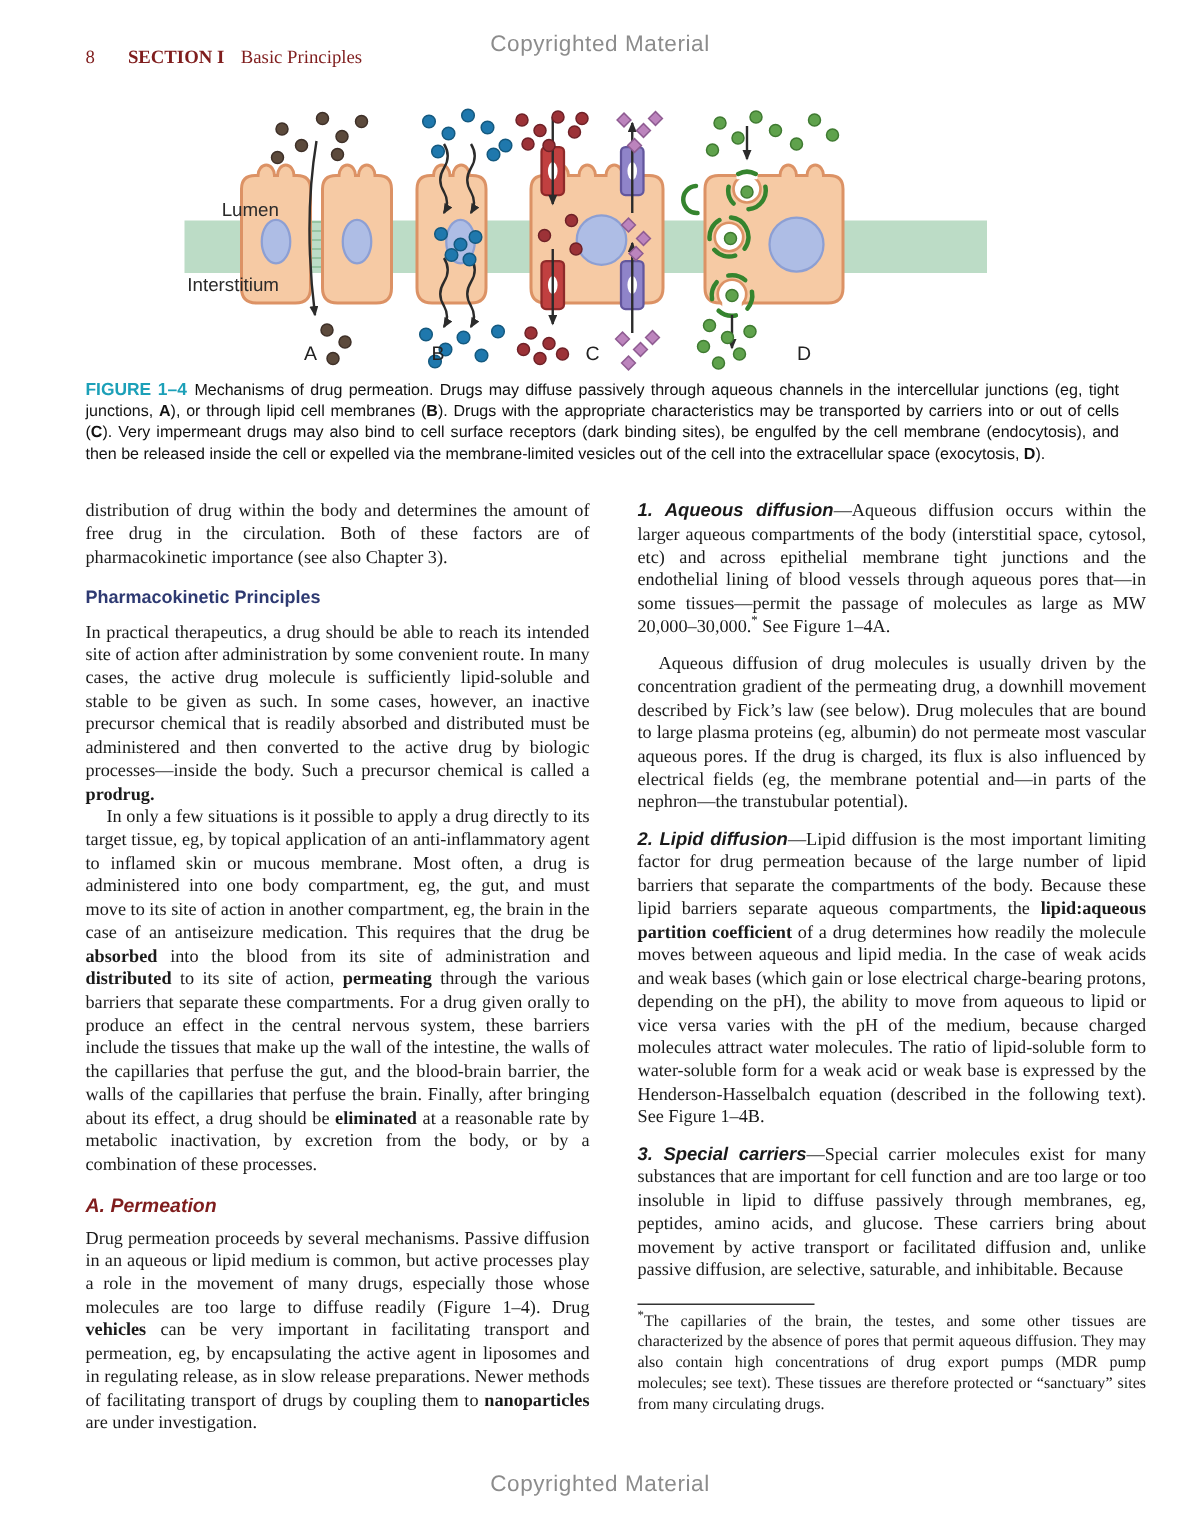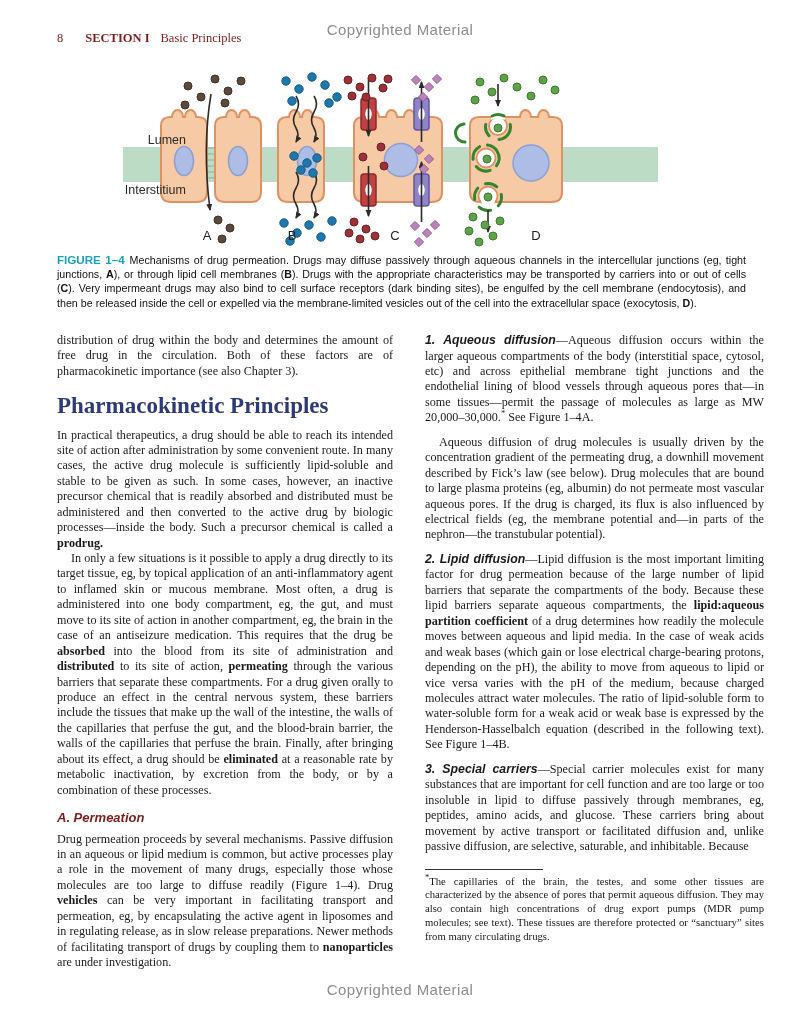--- a/index.html
+++ b/index.html
@@ -22,21 +22,21 @@
         font-family:"Liberation Sans",sans-serif;font-size:10.7px;line-height:1.32;
         text-align:justify;color:#111;}
   .cap-label{color:var(--figure_label_teal,#1ca0b8);font-weight:bold;font-size:11.6px;padding-right:5px;}
 
   .col{position:absolute;top:333px;font-size:12.15px;line-height:1.27;text-align:justify;}
   .col-left{left:57px;width:336px;}
   .col-right{left:413px;width:339px;margin-left:12px;}
   .col p{margin:0;hyphens:auto;}
   p.indent{text-indent:14px;}
   p.sect{margin-top:9px;}
-  h1{font-family:Liberation Serif, serif;font-size:23px;font-weight:bold;
+  h1{font-family:Liberation Sans, sans-serif;font-size:12px;font-weight:bold;
      color:var(--heading_navy,#2e3a72);margin:12px 0 7px;}
   h2{font-family:"Liberation Sans",sans-serif;font-size:13px;font-weight:bold;color:#7f1d1d;margin:12px 0 5px;font-style:italic;}
   .seg-b{font-weight:bold;}
   .seg-bi{font-weight:bold;font-style:italic;font-family:"Liberation Sans",sans-serif;font-size:12.3px;}
   sup{font-size:8.5px;line-height:0;}
   .footnote{margin-top:14px;font-size:10.7px;line-height:1.3;text-align:justify;font-family:Liberation Serif, serif;}
   .footnote-rule{width:118px;border-top:1px solid #333;margin-bottom:5px;}
 
   
   .band{fill:var(--band_green,#bcdcc6);}

